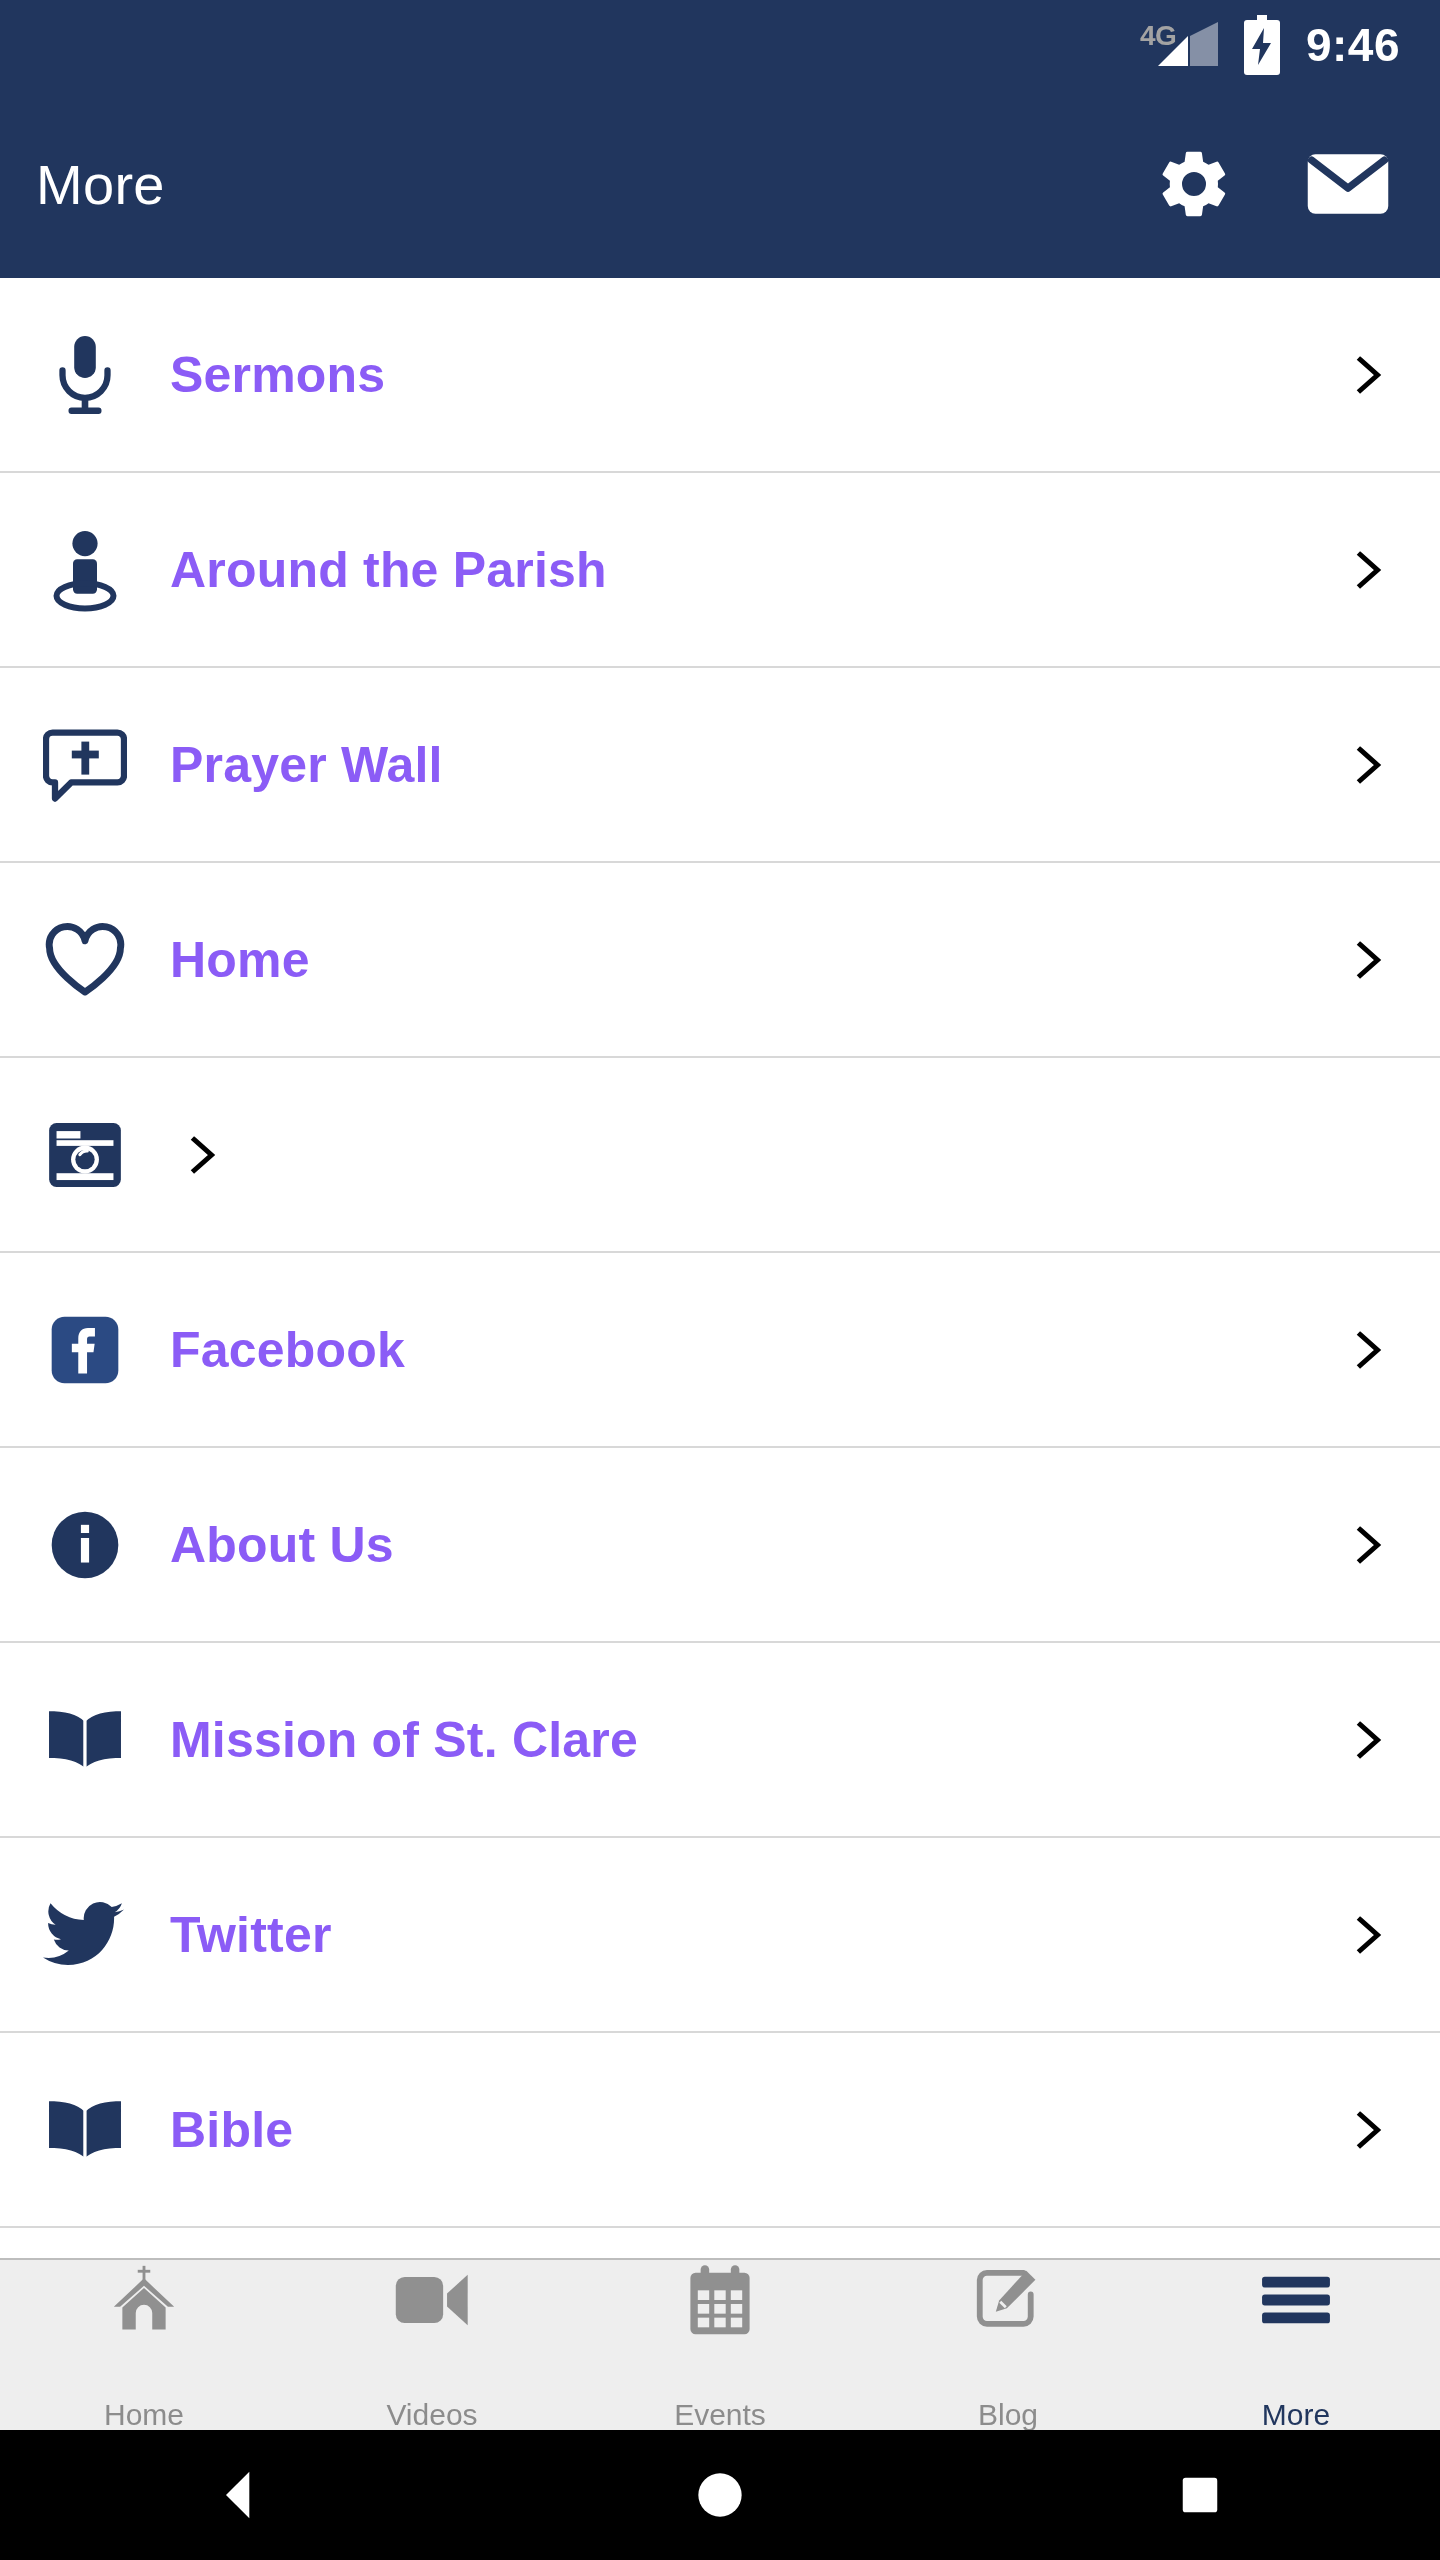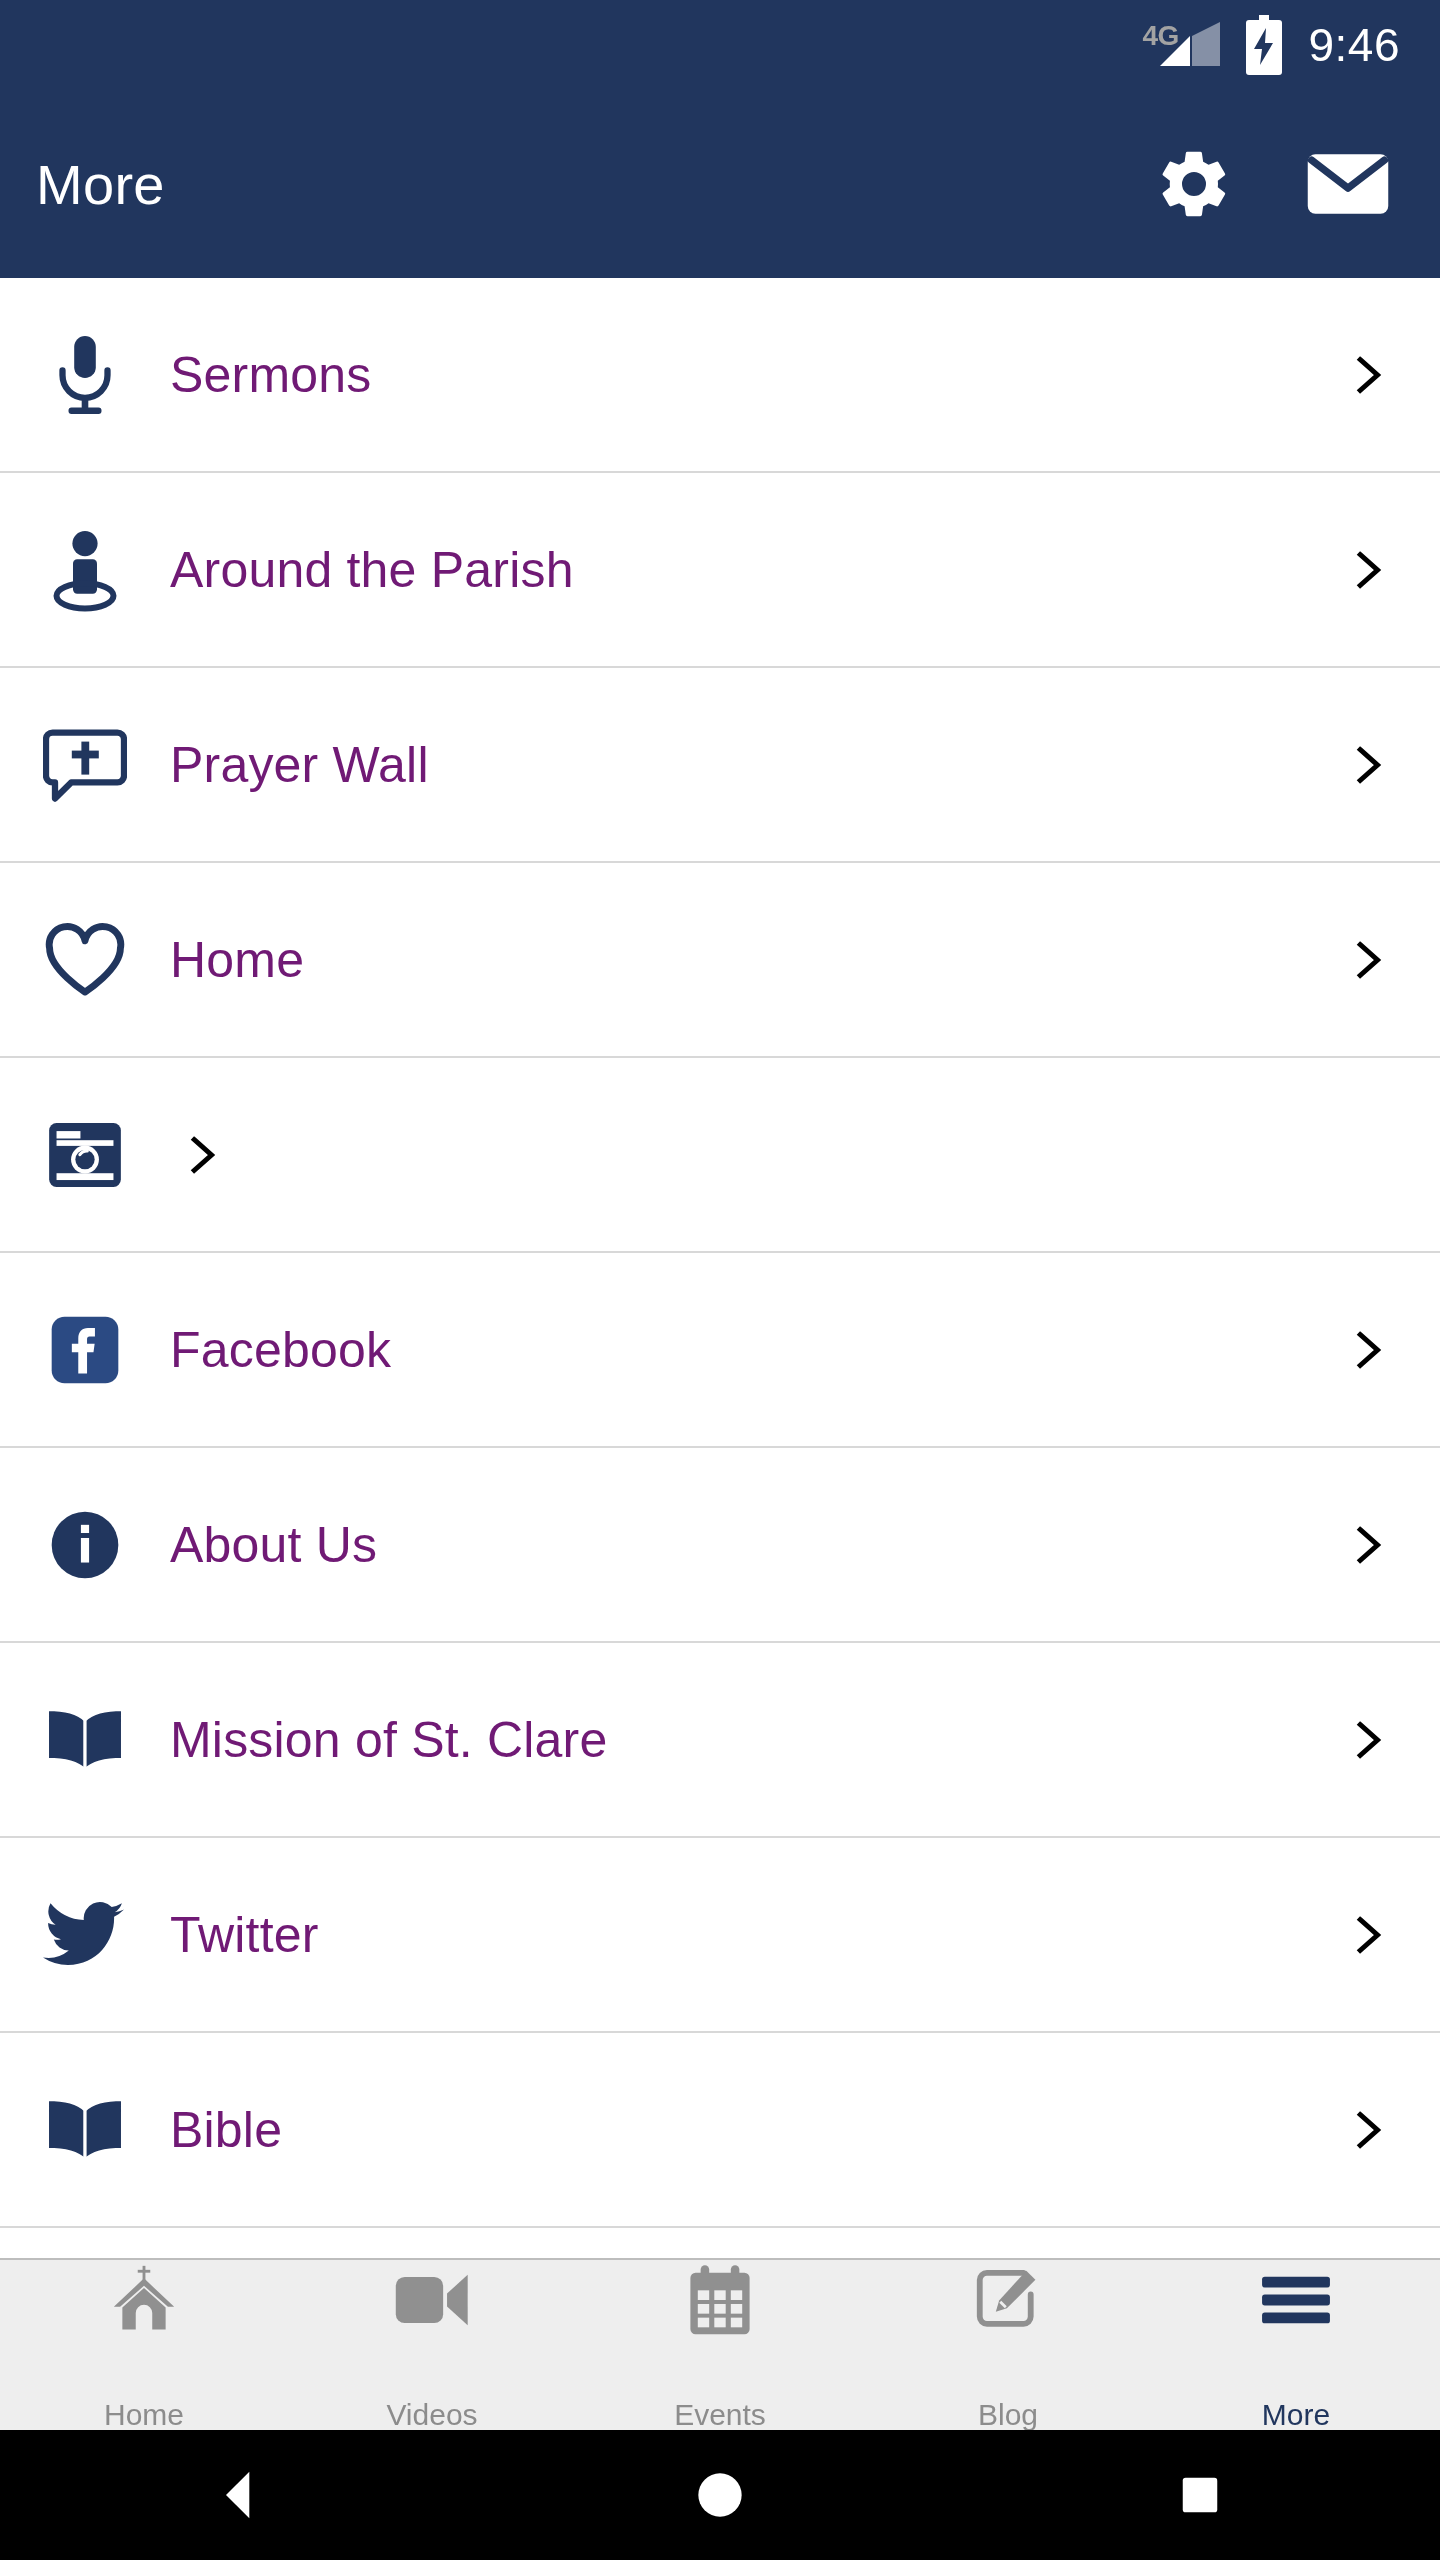--- a/index.html
+++ b/index.html
@@ -18,21 +18,21 @@
     padding-right:40px; gap:22px;
   }
   .sb-signal { display:flex; align-items:flex-end; height:54px; position:relative; width:78px; }
   .sb-4g {
     position:absolute; left:0; top:4px;
     color:#a3a3a3; font-size:28px; font-weight:bold; letter-spacing:-0.5px;
     line-height:1;
   }
   .sb-bars { position:absolute; left:18px; bottom:6px; width:60px; height:44px; }
   .sb-battery { width:44px; height:60px; position:relative; }
-  .sb-time { color:#ffffff; font-size:46px; font-weight:400; letter-spacing:0.5px; line-height:1; }
+  .sb-time { color:#ffffff; font-size:46px; font-weight:700; letter-spacing:0.5px; line-height:1; }
 
   
   .appbar {
     height:188px; background:#21365e; flex:0 0 auto;
     display:flex; align-items:center; padding:0 44px 0 36px;
   }
   .appbar-title {
     color:#ffffff; font-size:56px; font-weight:400; flex:1 1 auto;
     letter-spacing:0.3px;
   }
@@ -47,21 +47,21 @@
   .row {
     height:195px; display:flex; align-items:center;
     border-bottom:2px solid #d8d8d8; background:#ffffff;
     padding:0 44px 0 0; cursor:pointer;
   }
   .row-icon {
     width:170px; flex:0 0 170px;
     display:flex; align-items:center; justify-content:center;
   }
   .row-label {
-    flex:1 1 auto; font-size:50px; color:#701a75; font-weight:400;
+    flex:1 1 auto; font-size:50px; color:#8b5cf6; font-weight:700;
     letter-spacing:0.2px;
   }
   .row-chev { flex:0 0 auto; width:60px; display:flex; align-items:center; justify-content:center; }
 
   
   .tabbar {
     height:172px; flex:0 0 auto; background:#eeeeee;
     border-top:2px solid #bdbdbd;
     display:flex; align-items:stretch;
   }

